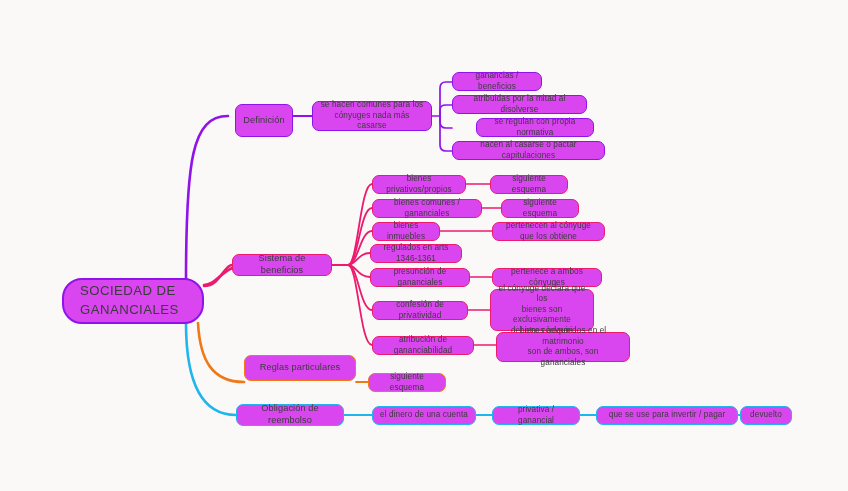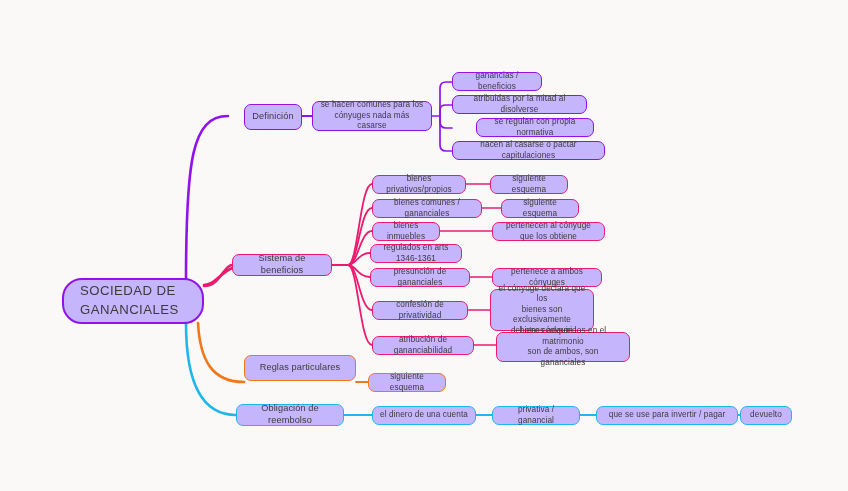--- a/index.html
+++ b/index.html
@@ -9,21 +9,21 @@
     font-family:"Liberation Sans",sans-serif;
     overflow:hidden;
     position:relative;
   }
   #canvas{position:absolute;left:0;top:0;width:848px;height:491px;}
   svg.links{position:absolute;left:0;top:0;width:848px;height:491px;pointer-events:none;}
 
   .node{
     position:absolute;
     box-sizing:border-box;
-    background:#c4b5fd;
+    background:#d946ef;
     border:1.6px solid #aaa;
     border-radius:7px;
     color:#3b3b3b;
     display:flex;
     align-items:center;
     justify-content:center;
     text-align:center;
     line-height:1.28;
     padding:3px 7px;
     white-space:pre-line;
@@ -92,21 +92,21 @@
     <path d="M186,323 C186,380 200,415 236,415" fill="none" stroke="#1fb6ed" stroke-width="2.6" stroke-linecap="round"></path>
     <path d="M344,415 L372,415" fill="none" stroke="#1fb6ed" stroke-width="1.8" stroke-linecap="round"></path>
     <path d="M476,415 L492,415" fill="none" stroke="#1fb6ed" stroke-width="1.8" stroke-linecap="round"></path>
     <path d="M580,415 L596,415" fill="none" stroke="#1fb6ed" stroke-width="1.8" stroke-linecap="round"></path>
     <path d="M722,415 L740,415" fill="none" stroke="#1fb6ed" stroke-width="1.8" stroke-linecap="round"></path>
   </svg>
 
   <div class="node root c-purple" style="left:62px;top:278px;width:142px;height:46px;">SOCIEDAD DE
 GANANCIALES</div>
 
-  <div class="node lvl1 c-purple" style="left:244px;top:104px;width:58px;height:26px;">Definición</div>
+  <div class="node lvl1 c-purple" style="left:235px;top:104px;width:58px;height:33px;">Definición</div>
 
   <div class="node lvl2 c-purple" style="left:312px;top:101px;width:120px;height:30px;">se hacen comunes para los
 cónyuges nada más casarse</div>
 
   <div class="node lvl3 c-purple" style="left:452px;top:72px;width:90px;height:19px;">ganancias / beneficios</div>
   <div class="node lvl3 c-purple" style="left:452px;top:95px;width:135px;height:19px;">atribuidas por la mitad al disolverse</div>
   <div class="node lvl3 c-purple" style="left:476px;top:118px;width:118px;height:19px;">se regulan con propia normativa</div>
   <div class="node lvl3 c-purple" style="left:452px;top:141px;width:153px;height:19px;">nacen al casarse o pactar capitulaciones</div>
 
   <div class="node lvl1 c-pink" style="left:232px;top:254px;width:100px;height:22px;">Sistema de beneficios</div>

